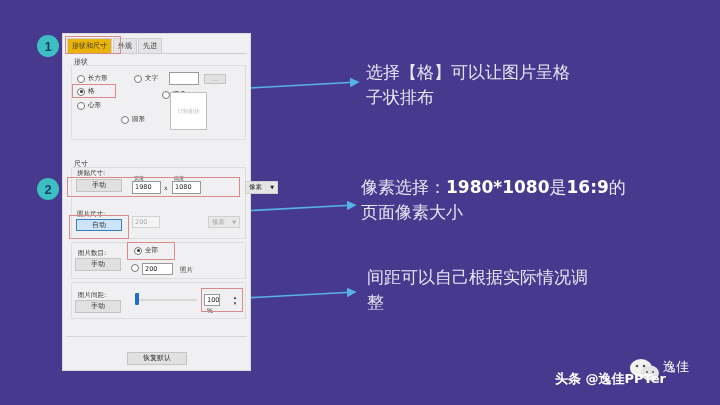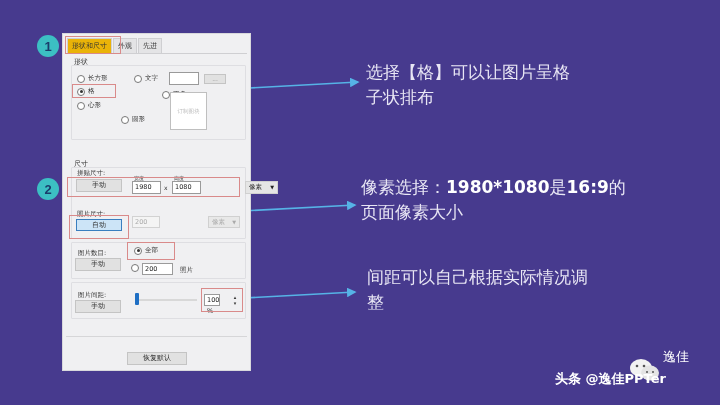--- a/index.html
+++ b/index.html
@@ -26,21 +26,21 @@
   .select.dis { color: #aaa; background: #e8e8e8; }
   .preview { position: absolute; background: #fff; border: 1px solid #bfbfbf; font-size: 5.5px; color: #bbb; display: flex; align-items: center; justify-content: center; }
   .hl { position: absolute; border: 1px solid #d98a8a; }
 
   .badge { position: absolute; width: 22px; height: 22px; border-radius: 50%; background: #3cbfc3; color: #1a3d6b; font-size: 13px; font-weight: bold; display: flex; align-items: center; justify-content: center; font-family: "Liberation Sans", sans-serif; }
 
   .note { position: absolute; color: #e8e6f4; font-size: 17px; line-height: 25px; }
   .note b { font-weight: bold; color: #fff; }
 
   .watermark { position: absolute; left: 555px; top: 370px; color: #fff; font-size: 13px; font-weight: bold; }
-  .wm2 { position: absolute; left: 663px; top: 348px; color: #fff; font-size: 13px; }
+  .wm2 { position: absolute; left: 663px; top: 358px; color: #fff; font-size: 13px; }
   .wechat { position: absolute; left: 628px; top: 357px; }
 </style>
 </head>
 <body>
 
 <svg style="position:absolute;left:0;top:0" width="720" height="405">
   <defs>
     <marker id="ah" markerWidth="6" markerHeight="6" refX="5" refY="3" orient="auto">
       <path d="M0,0 L6,3 L0,6 Z" fill="#56b3e6"></path>
     </marker>

